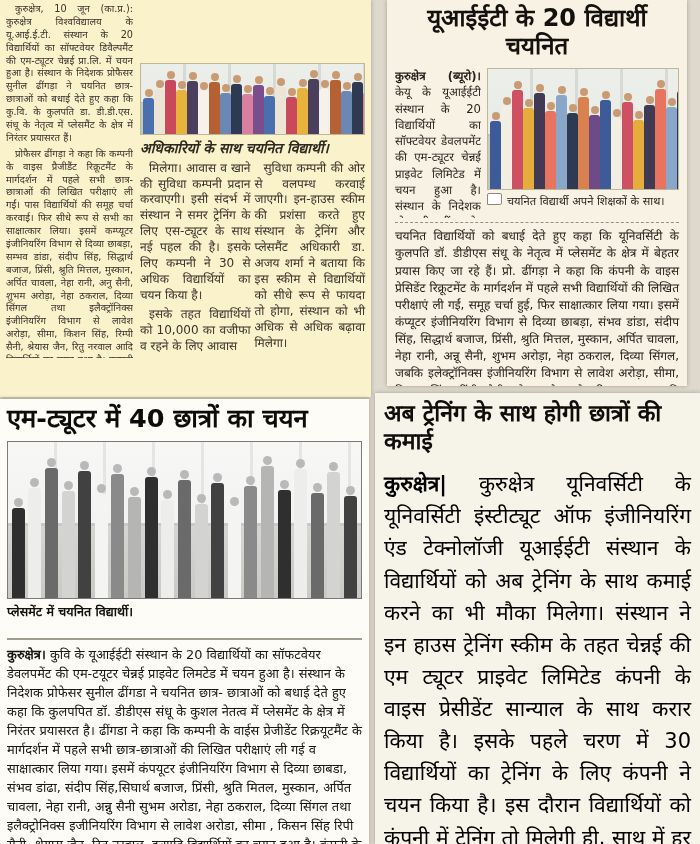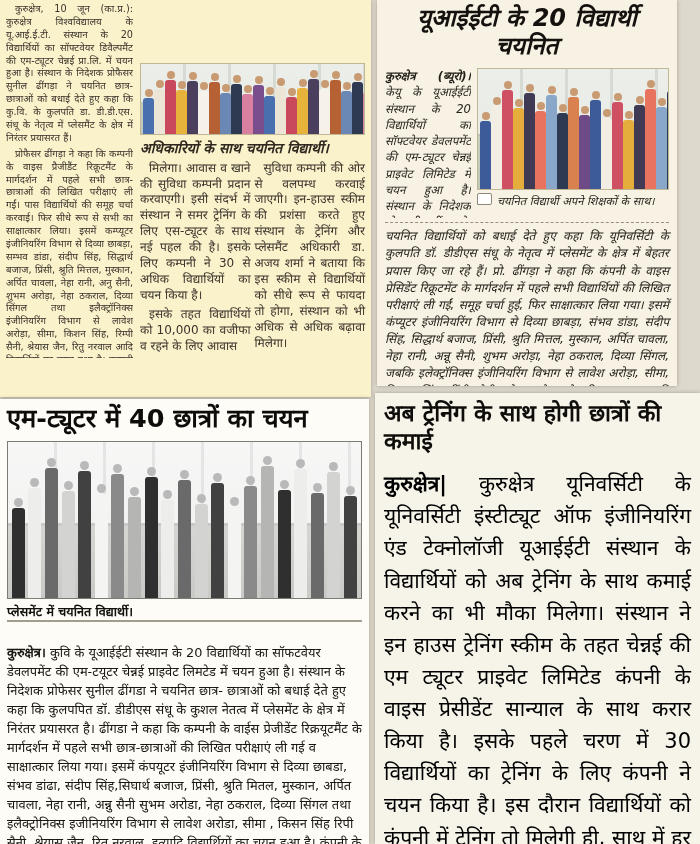--- a/index.html
+++ b/index.html
@@ -20,35 +20,35 @@
   .a1-row{display:flex;gap:7px;align-items:flex-end;}
   .a1-col1{width:127px;flex:0 0 auto;font-size:9.7px;line-height:1.33;
     text-align:justify;color:#3a332c;overflow:hidden;max-height:355px;}
   .a1-col1 p,.a1-cols p{text-indent:9px;}
   .a1-right{flex:1;display:flex;flex-direction:column;min-width:0;}
   .cap-a1{font-size:14px;font-weight:700;font-style:italic;color:#2e2820;margin:3px 0 4px;}
   .a1-cols{display:flex;gap:4px;font-size:12px;line-height:1.33;text-align:justify;color:#3a332c;}
   .a1-cols>div{flex:1;min-width:0;}
 
   
-  .a2{left:377px;top:0;width:300px;height:386px;background:#f7f2e3;padding:2px 8px 6px;font-style:italic;}
+  .a2{left:387px;top:0;width:300px;height:386px;background:#f7f2e3;padding:2px 8px 6px;}
   .a2 h1{margin:3px 0 8px;font-size:24px;line-height:1.15;font-weight:700;color:#14110e;text-align:center;}
   .a2-mid{display:flex;gap:6px;border-bottom:1px dashed #96907d;padding-bottom:4px;}
   .a2-intro{width:86px;flex:0 0 auto;font-size:11.6px;line-height:1.4;text-align:justify;
     color:#241f19;overflow:hidden;max-height:150px;}
   .a2-photo-wrap{flex:1;min-width:0;display:flex;flex-direction:column;}
   .cap-a2{display:flex;align-items:flex-start;gap:5px;font-size:11.2px;color:#241f19;margin-top:3px;}
   .bubble{width:13px;height:10px;background:#fff;border:1px solid #8d887a;border-radius:2px 2px 2px 0;flex:0 0 auto;}
   .a2-body{margin-top:5px;font-size:12px;line-height:1.43;text-align:justify;color:#221d17;}
 
   
   .a3{left:0;top:399px;width:369px;height:445px;background:#fdfcf6;padding:2px 7px;}
   .a3 h1{margin:3px 0 9px;font-size:25.5px;line-height:1.1;font-weight:800;color:#0d0c0a;}
-  .cap-a3{font-size:12.6px;font-weight:700;color:#14110d;padding:4px 0 0;
-    border-bottom:2px solid #a29c8e;margin-bottom:22px;}
+  .cap-a3{font-size:12.6px;font-weight:700;color:#14110d;padding:4px 0 18px;
+    border-bottom:2px solid #a29c8e;margin-bottom:6px;}
   .a3-body{font-size:12.9px;line-height:1.47;color:#1a1712;}
 
   
   .a4{left:375px;top:393px;width:325px;height:451px;background:#f6f3e9;padding:4px 9px;}
   .a4 h1{margin:3px 0 13px;font-size:23px;line-height:1.2;font-weight:800;color:#0f0d0a;}
   .a4-body{font-size:21px;line-height:1.53;text-align:justify;color:#000000;}
 
   
   .photo{
     display:flex;align-items:flex-end;justify-content:space-around;

